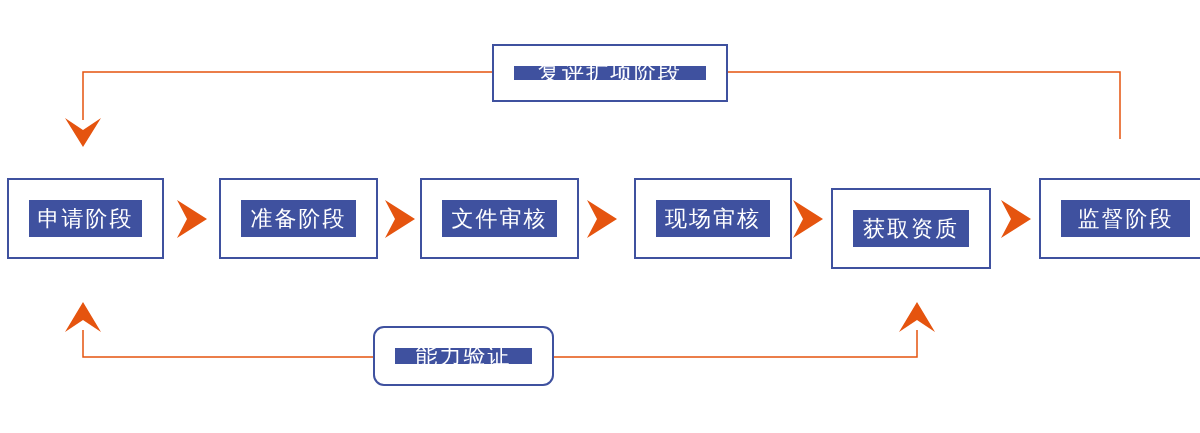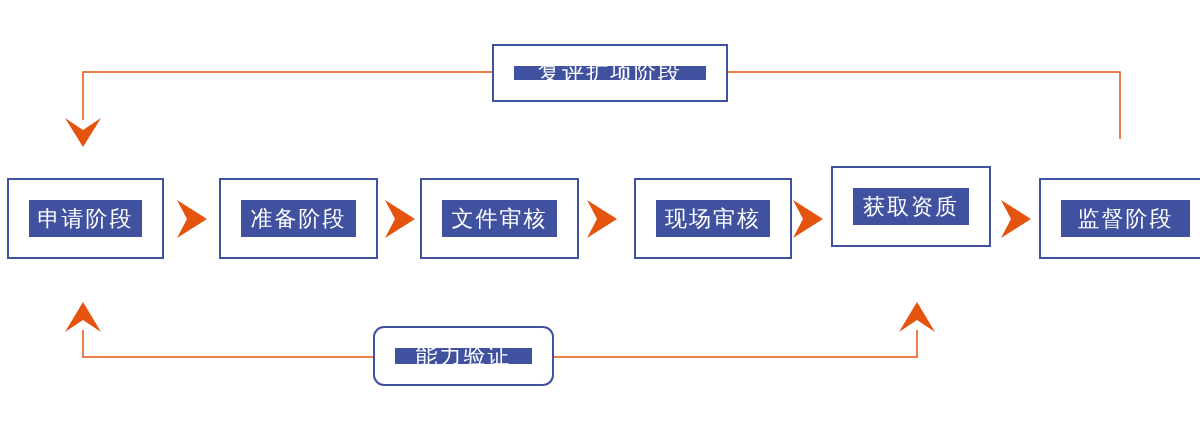--- a/index.html
+++ b/index.html
@@ -41,21 +41,21 @@
     justify-content: center;
     font-size: 22px;
     letter-spacing: 2px;
     white-space: nowrap;
   }
   
   .n1 { left: 7px;    top: 178px; width: 157px; height: 81px; }
   .n2 { left: 219px;  top: 178px; width: 159px; height: 81px; }
   .n3 { left: 420px;  top: 178px; width: 159px; height: 81px; }
   .n4 { left: 627px;  top: 178px; width: 158px; height: 81px; margin-left: 7px; }
-  .n5 { left: 831px;  top: 166px; width: 160px; height: 81px; }
+  .n5 { left: 831px;  top: 188px; width: 160px; height: 81px; }
   .n6 { left: 1039px; top: 178px; width: 173px; height: 81px; }
   
   .n-top    { left: 492px; top: 44px;  width: 236px; height: 58px; }
   .n-bottom { left: 373px; top: 326px; width: 181px; height: 60px; border-radius: 11px; }
 </style>
 </head>
 <body>
 
 <div class="canvas">
 

